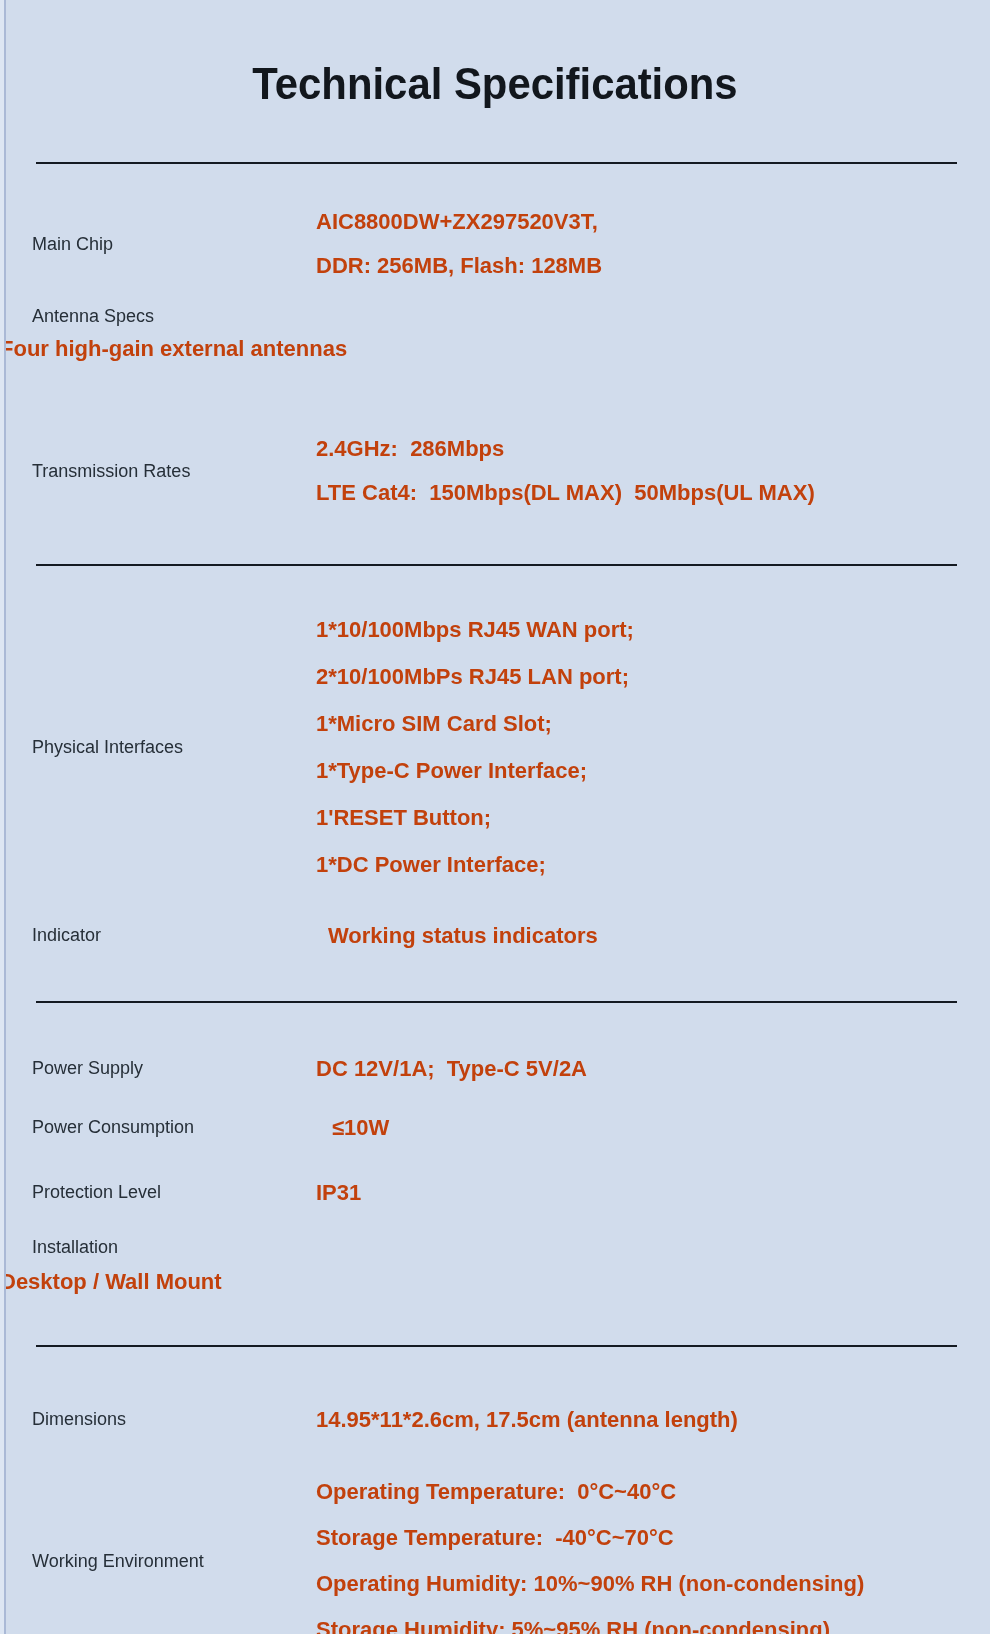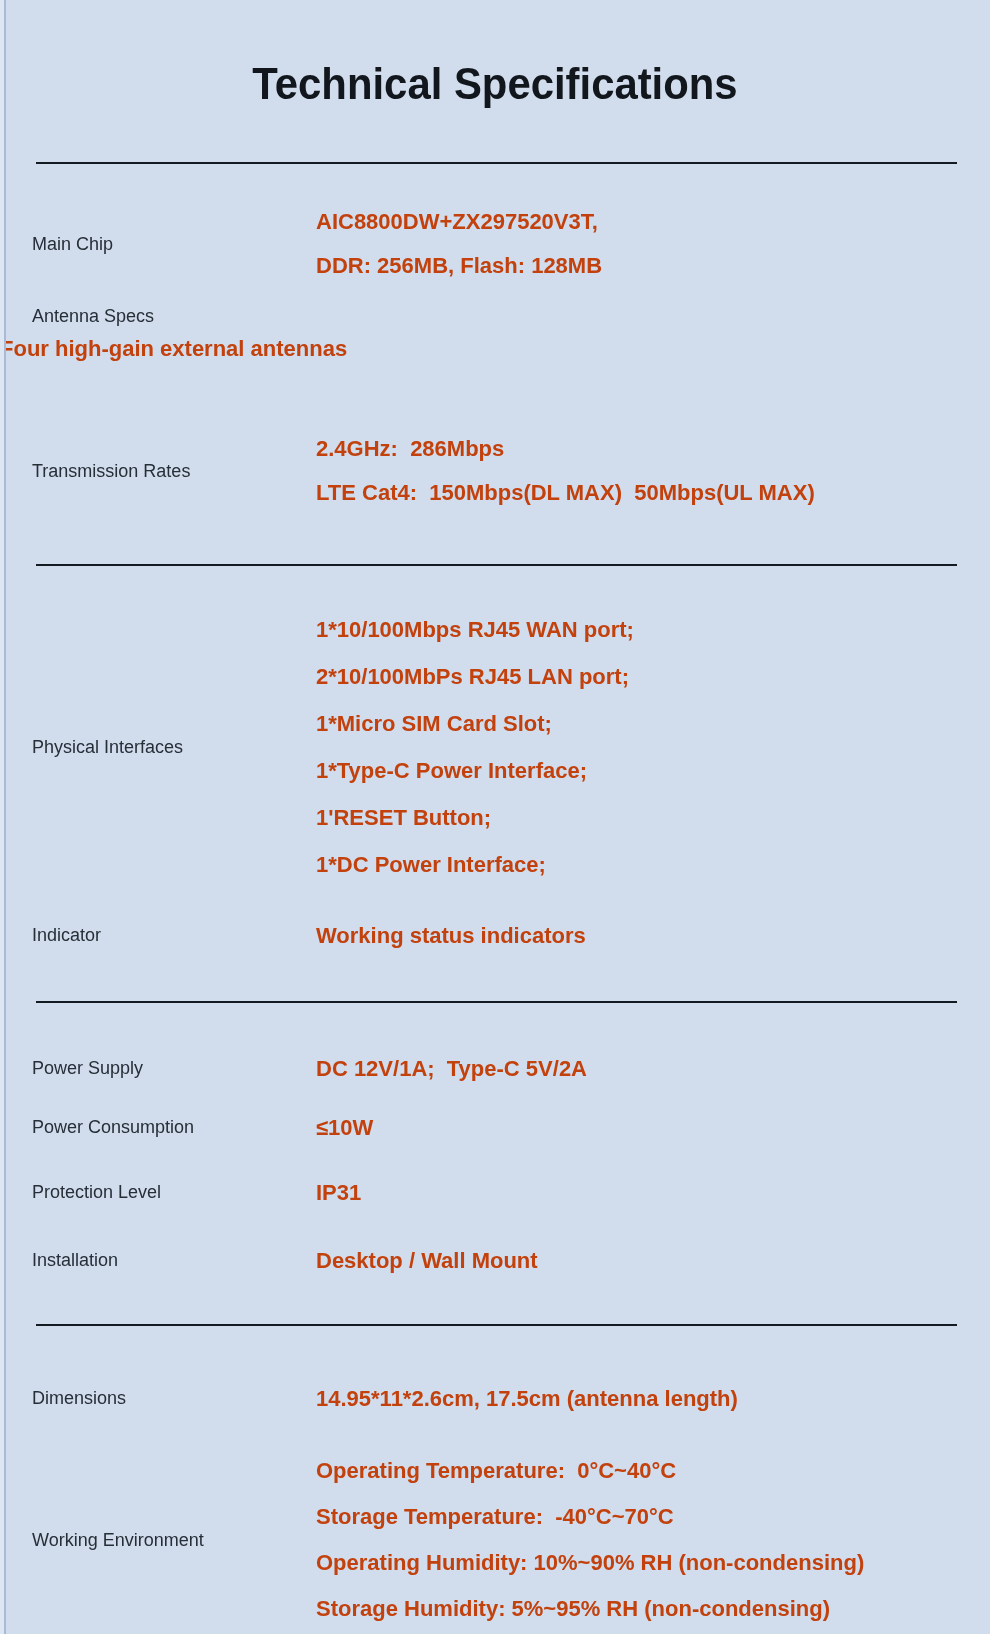--- a/index.html
+++ b/index.html
@@ -71,25 +71,25 @@
   .sA .vline { height: 44px; }
   .sB .vline { height: 47px; }
   .sC .vline { height: 47px; }
   .rD0 .vline { height: 47px; text-align: center; }
   .rD1 .vline { height: 46px; }
 
   .rA0 { margin-top: 36px; }
   .rA1 { margin-top: 18px; flex-direction: column; }
   .rA2 { margin-top: 56px; }
   .rB0 { margin-top: 40px; }
-  .rB1 { margin-top: 24px; }
+  .rB1 { margin-top: 24px; gap: 12px; }
   .rC0 { margin-top: 42px; }
-  .rC1 { margin-top: 12px; }
+  .rC1 { margin-top: 12px; gap: 16px; }
   .rC2 { margin-top: 18px; }
-  .rC3 { margin-top: 21px; }
+  .rC3 { margin-top: 21px; flex-direction: column; }
   .rD0 { margin-top: 49px; }
   .rD1 { margin-top: 26px; }
 </style>
 </head>
 <body>
 
 <div id="app">
   <div class="edge-strip"></div>
   <div class="edge-line"></div>
 

